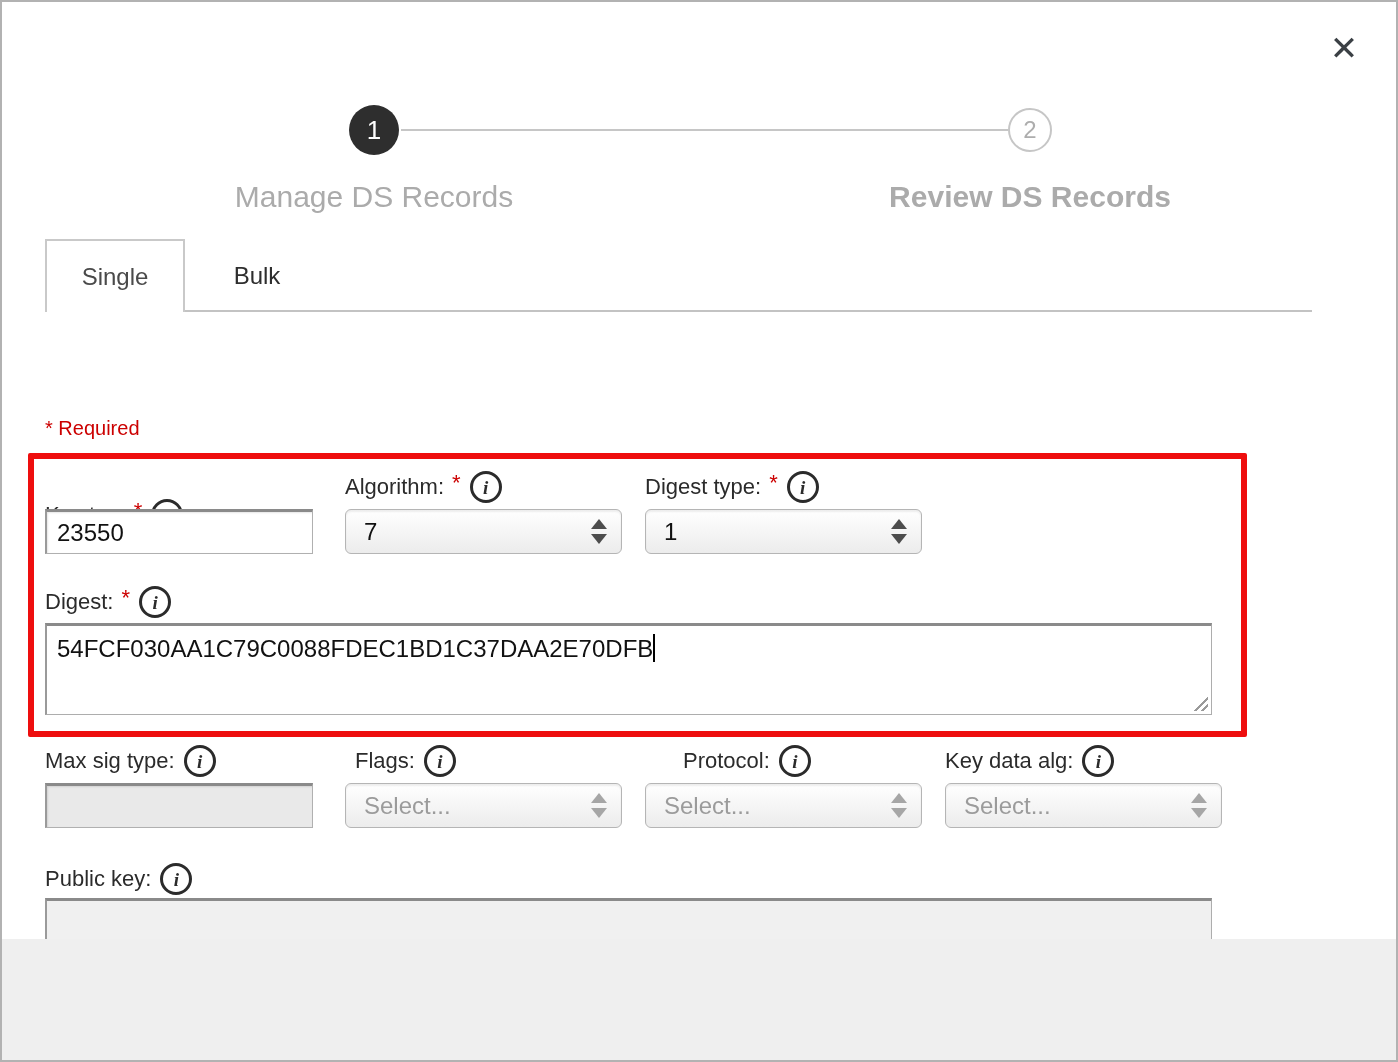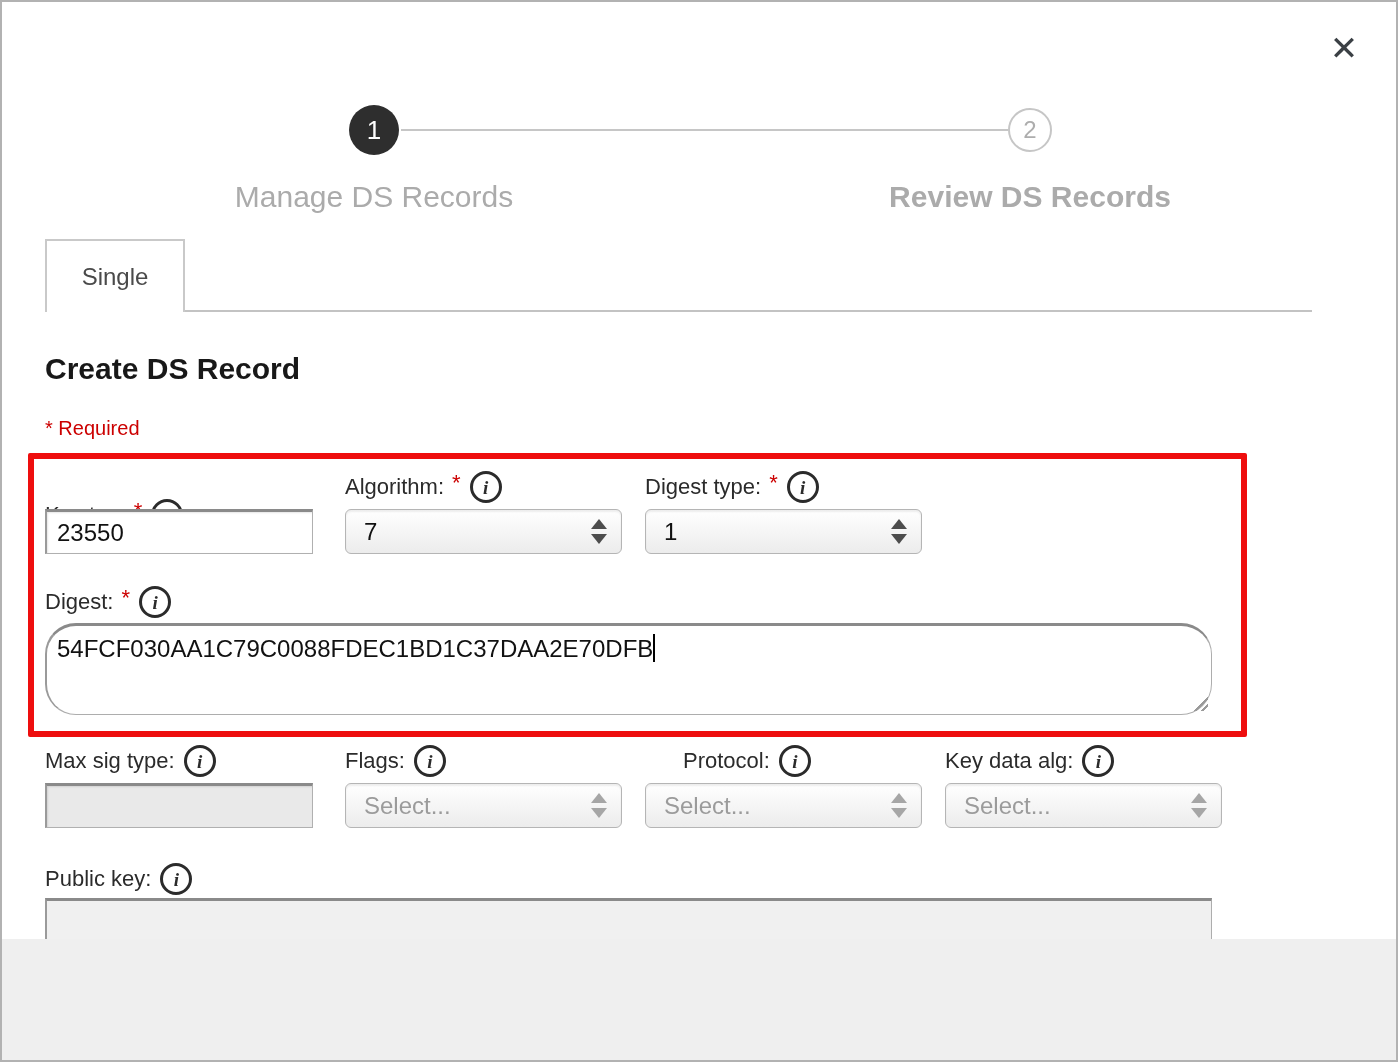--- a/index.html
+++ b/index.html
@@ -81,21 +81,21 @@
     position:absolute; left:43px; width:1167px; background:#fff;
     border:1px solid #adadad; border-top:3px solid #8a8a8a; border-left:2px solid #9a9a9a;
     font-size:24px; color:#111; padding:8px 10px; cursor:text;
   }
   .txtarea .caret { display:inline-block; width:2px; height:28px; background:#000; vertical-align:-5px; }
   .resize-handle {
     position:absolute; right:3px; bottom:3px; width:15px; height:15px;
     background: repeating-linear-gradient(-45deg, transparent 0 3px, #9a9a9a 3px 5px);
     clip-path: polygon(100% 0, 100% 100%, 0 100%);
   }
-  .digest { top:621px; height:92px;border-radius:31px; }
+  .digest { top:621px; height:92px; }
   .pubkey { top:896px; height:43px; background:#f0f0f0; border-bottom:none; }
 
   
   .footer { position:absolute; left:0; right:0; bottom:0; height:121px; background:#efefef; }
 </style>
 </head>
 <body>
 
 <div id="modal">
 
@@ -106,22 +106,22 @@
     <span>1</span>
   </div>
   <div class="step-circle step-2">
     <span>2</span>
   </div>
   <div class="step-label l1">Manage DS Records</div>
   <div class="step-label l2">Review DS Records</div>
 
   <div class="tab-underline"></div>
   <div class="tab active">Single</div>
-
-  <div class="page-title">Create DS Record</div>
+  <div class="tab inactive">Bulk</div>
+
   <div class="required-note">* Required</div>
 
   <div class="annotation"></div>
 
   <div class="field-label" style="left:43px; top:496px;justify-content:space-between;">
     <span>Key tag:</span>
     <span class="req">*</span>
     <span class="info">i</span>
   </div>
   <div class="field-label" style="left:343px; top:468px;">
@@ -158,21 +158,21 @@
   </div>
   <div class="txtarea digest">
     <span>54FCF030AA1C79C0088FDEC1BD1C37DAA2E70DFB</span><span class="caret"></span>
     <span class="resize-handle"></span>
   </div>
 
   <div class="field-label" style="left:43px; top:742px;">
     <span>Max sig type:</span>
     <span class="info">i</span>
   </div>
-  <div class="field-label" style="left:343px; top:742px;">
+  <div class="field-label" style="left:353px; top:742px;">
     <span>Flags:</span>
     <span class="info">i</span>
   </div>
   <div class="field-label" style="left:643px; top:742px;margin-left:38px;">
     <span>Protocol:</span>
     <span class="info">i</span>
   </div>
   <div class="field-label" style="left:943px; top:742px;justify-content:space-between;">
     <span>Key data alg:</span>
     <span class="info">i</span>

